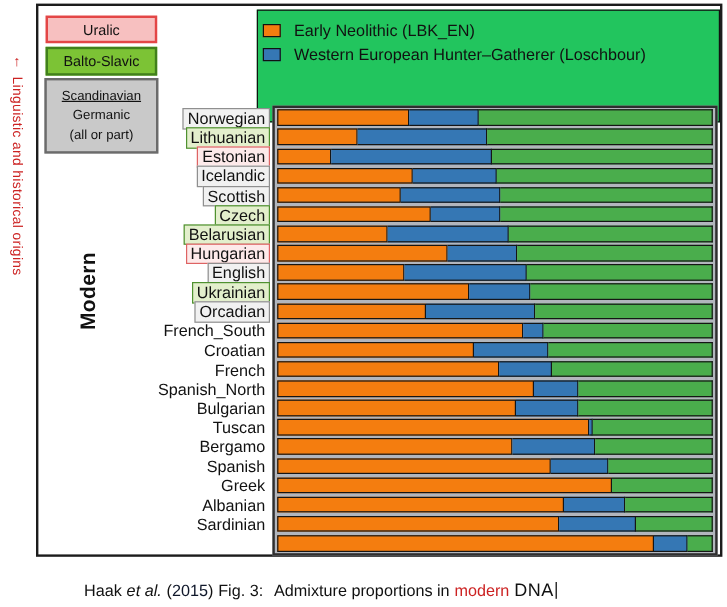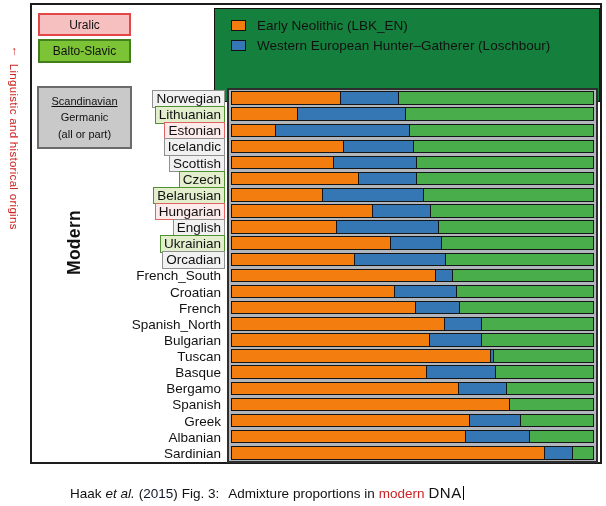--- a/index.html
+++ b/index.html
@@ -15,27 +15,27 @@
   
   .frame{position:absolute;left:30px;top:3px;width:572px;height:461px;
          border:2px solid #1c1c1c;background:#fff;box-sizing:border-box;}
 
   
   .origin-box{position:absolute;display:flex;align-items:center;justify-content:center;
               font-size:12px;box-sizing:border-box;text-align:center;}
   .origin-uralic{left:6px;top:8px;width:93px;height:23px;background:#f7c0c0;border:2px solid #e34646;}
   .origin-balto{left:6px;top:34px;width:93px;height:24px;background:#7cc335;border:2px solid #41801c;}
   .origin-scand{left:5px;top:60px;width:95px;height:63px;background:#c9c9c9;border:2px solid #6b6b6b;
-                flex-direction:column;font-size:11px;line-height:1.5;margin-top:21px;}
+                flex-direction:column;font-size:11px;line-height:1.5;}
   .origin-scand .u{text-decoration:underline;}
 
   
   .legend{position:absolute;left:182px;top:3px;width:386px;height:94px;
-          border:1.6px solid #111;background:#15803d;box-sizing:border-box;
-          padding:6px 0 0 16px;}
+          border:1.6px solid #111;background:#22c55e;box-sizing:border-box;
+          padding:6px 0 0 4px;}
   .legend-row{display:flex;align-items:center;height:20px;}
   .legend-swatch{width:15px;height:11px;border:1.2px solid #111;box-sizing:border-box;
                  margin-right:11px;flex:none;}
   .legend-label{font-size:13.5px;white-space:nowrap;}
 
   
   .modern{position:absolute;left:28px;top:203px;width:28px;height:70px;
           writing-mode:vertical-rl;transform:rotate(180deg);
           font-weight:bold;font-size:17.5px;letter-spacing:.3px;
           display:flex;align-items:center;justify-content:center;}
@@ -151,23 +151,20 @@
         <div class="label-row">
           <span class="pop-label style-none">Spanish_North</span>
         </div>
         <div class="label-row">
           <span class="pop-label style-none">Bulgarian</span>
         </div>
         <div class="label-row">
           <span class="pop-label style-none">Tuscan</span>
         </div>
         <div class="label-row">
-          <span class="pop-label style-none">Basque</span>
-        </div>
-        <div class="label-row">
           <span class="pop-label style-none">Bergamo</span>
         </div>
         <div class="label-row">
           <span class="pop-label style-none">Spanish</span>
         </div>
         <div class="label-row">
           <span class="pop-label style-none">Greek</span>
         </div>
         <div class="label-row">
           <span class="pop-label style-none">Albanian</span>

